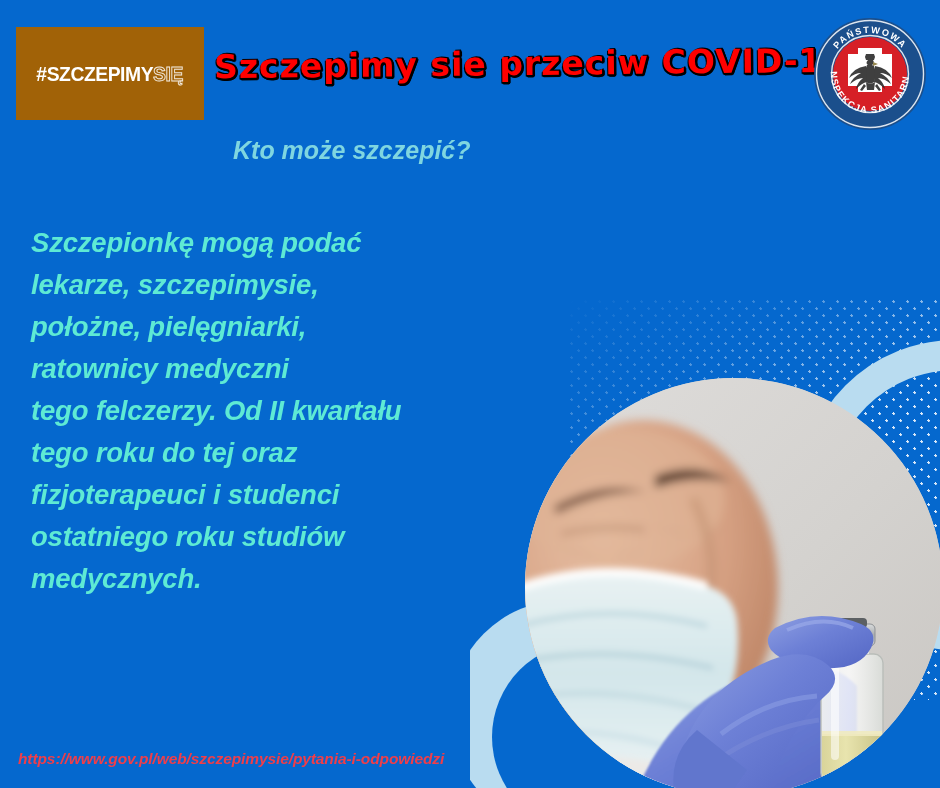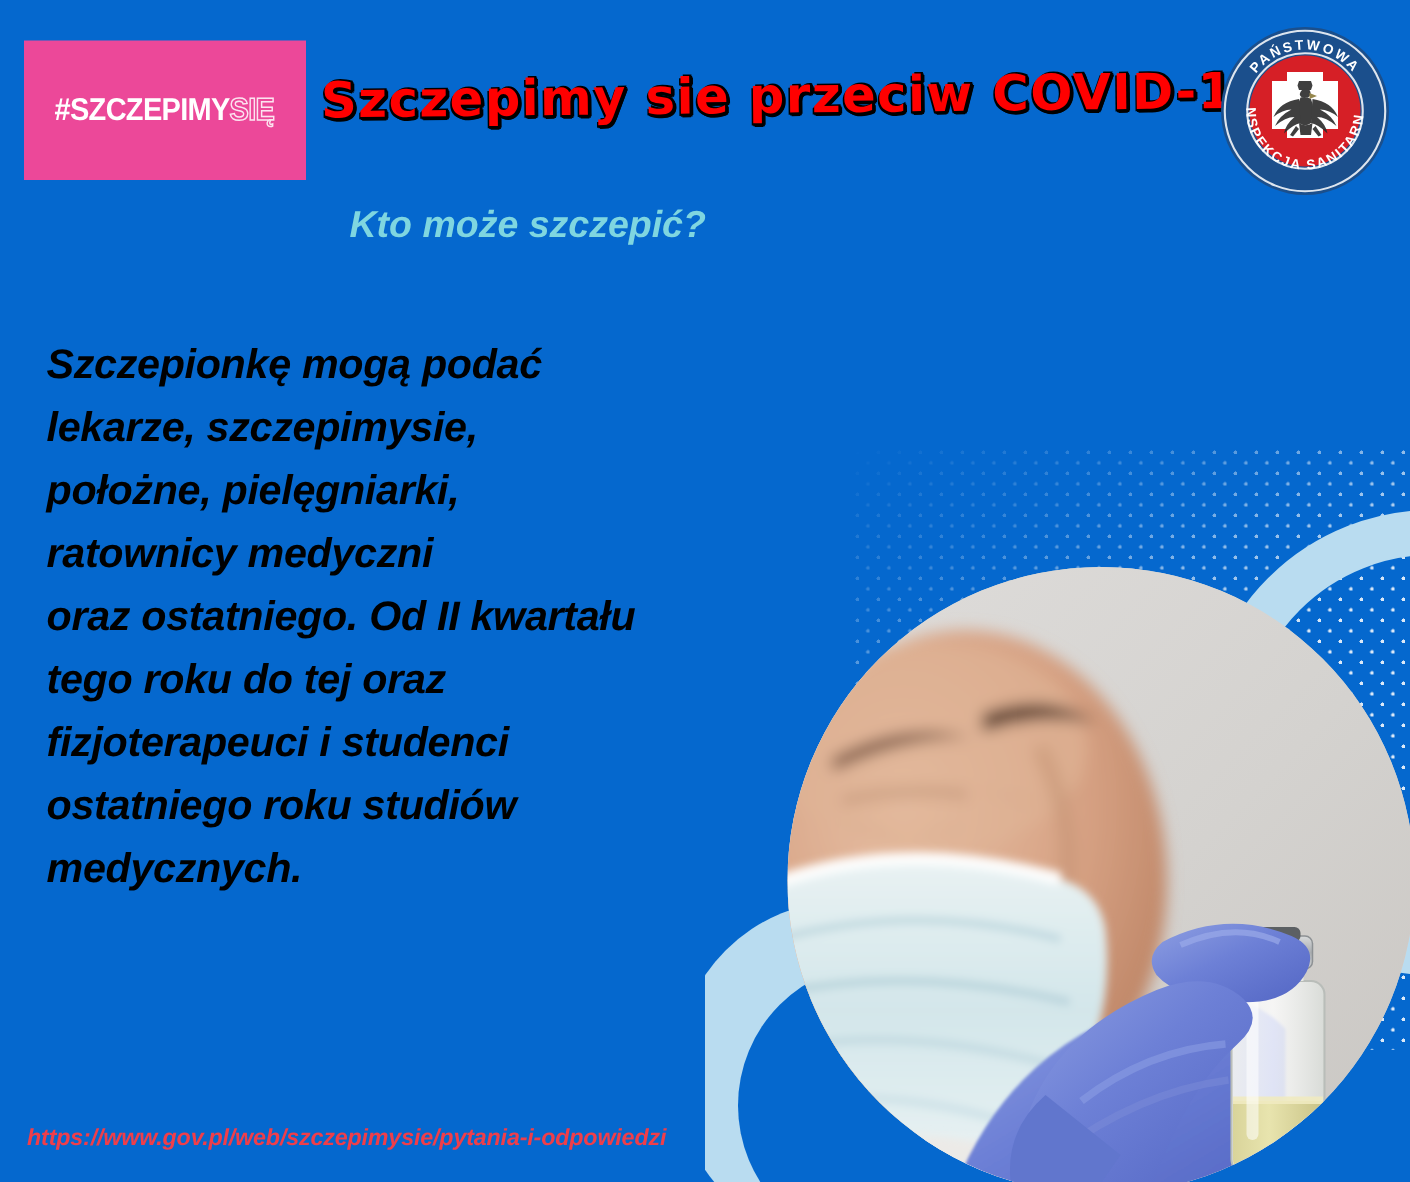--- a/index.html
+++ b/index.html
@@ -49,21 +49,21 @@
     position:absolute;left:525px;top:378px;width:418px;height:418px;
     border-radius:50%;
     overflow:hidden;
     background:#d6d4d2;
   }
   .photo-svg{display:block;width:100%;height:100%;}
 
   
   .brand-box{
     position:absolute;left:16px;top:27px;width:188px;height:93px;
-    background:#ec4899;
+    background:#a16207;
     display:flex;align-items:center;justify-content:center;
   }
   .brand-text{
     font-size:21px;font-weight:bold;letter-spacing:-0.5px;
     font-family:"Liberation Sans", sans-serif;
     display:flex;align-items:baseline;white-space:nowrap;
     transform:scaleX(.92);
   }
   .brand-main{color:#ffffff;}
   .brand-sub{
@@ -91,21 +91,21 @@
     position:absolute;left:233px;top:124px;
     font-size:25px;font-weight:bold;font-style:italic;
     color:#7fd6e0;
     white-space:nowrap;
     margin-top:12px;
   }
 
   
   .body-copy{
     position:absolute;left:31px;top:222px;width:480px;
-    color:#000000;
+    color:#5eead4;
     font-size:27.5px;font-weight:bold;font-style:italic;
     line-height:42px;
     letter-spacing:-0.2px;
   }
   .body-copy .line{display:block;white-space:nowrap;}
 
   
   .url{
     position:absolute;left:18px;top:750px;
     color:#ef3e4a;
@@ -260,21 +260,21 @@
 
   <div class="title">Szczepimy sie przeciw COVID-19</div>
 
   <div class="subtitle">Kto może szczepić?</div>
 
   <div class="body-copy">
     <span class="line">Szczepionkę mogą podać</span>
     <span class="line">lekarze, szczepimysie,</span>
     <span class="line">położne, pielęgniarki,</span>
     <span class="line">ratownicy medyczni</span>
-    <span class="line">oraz ostatniego. Od II kwartału</span>
+    <span class="line">tego felczerzy. Od II kwartału</span>
     <span class="line">tego roku do tej oraz</span>
     <span class="line">fizjoterapeuci i studenci</span>
     <span class="line">ostatniego roku studiów</span>
     <span class="line">medycznych.</span>
   </div>
 
   <a class="url" href="#" style="text-decoration:none">https://www.gov.pl/web/szczepimysie/pytania-i-odpowiedzi</a>
 
   <div class="emblem">
     <svg viewBox="0 0 116 116" role="img">

